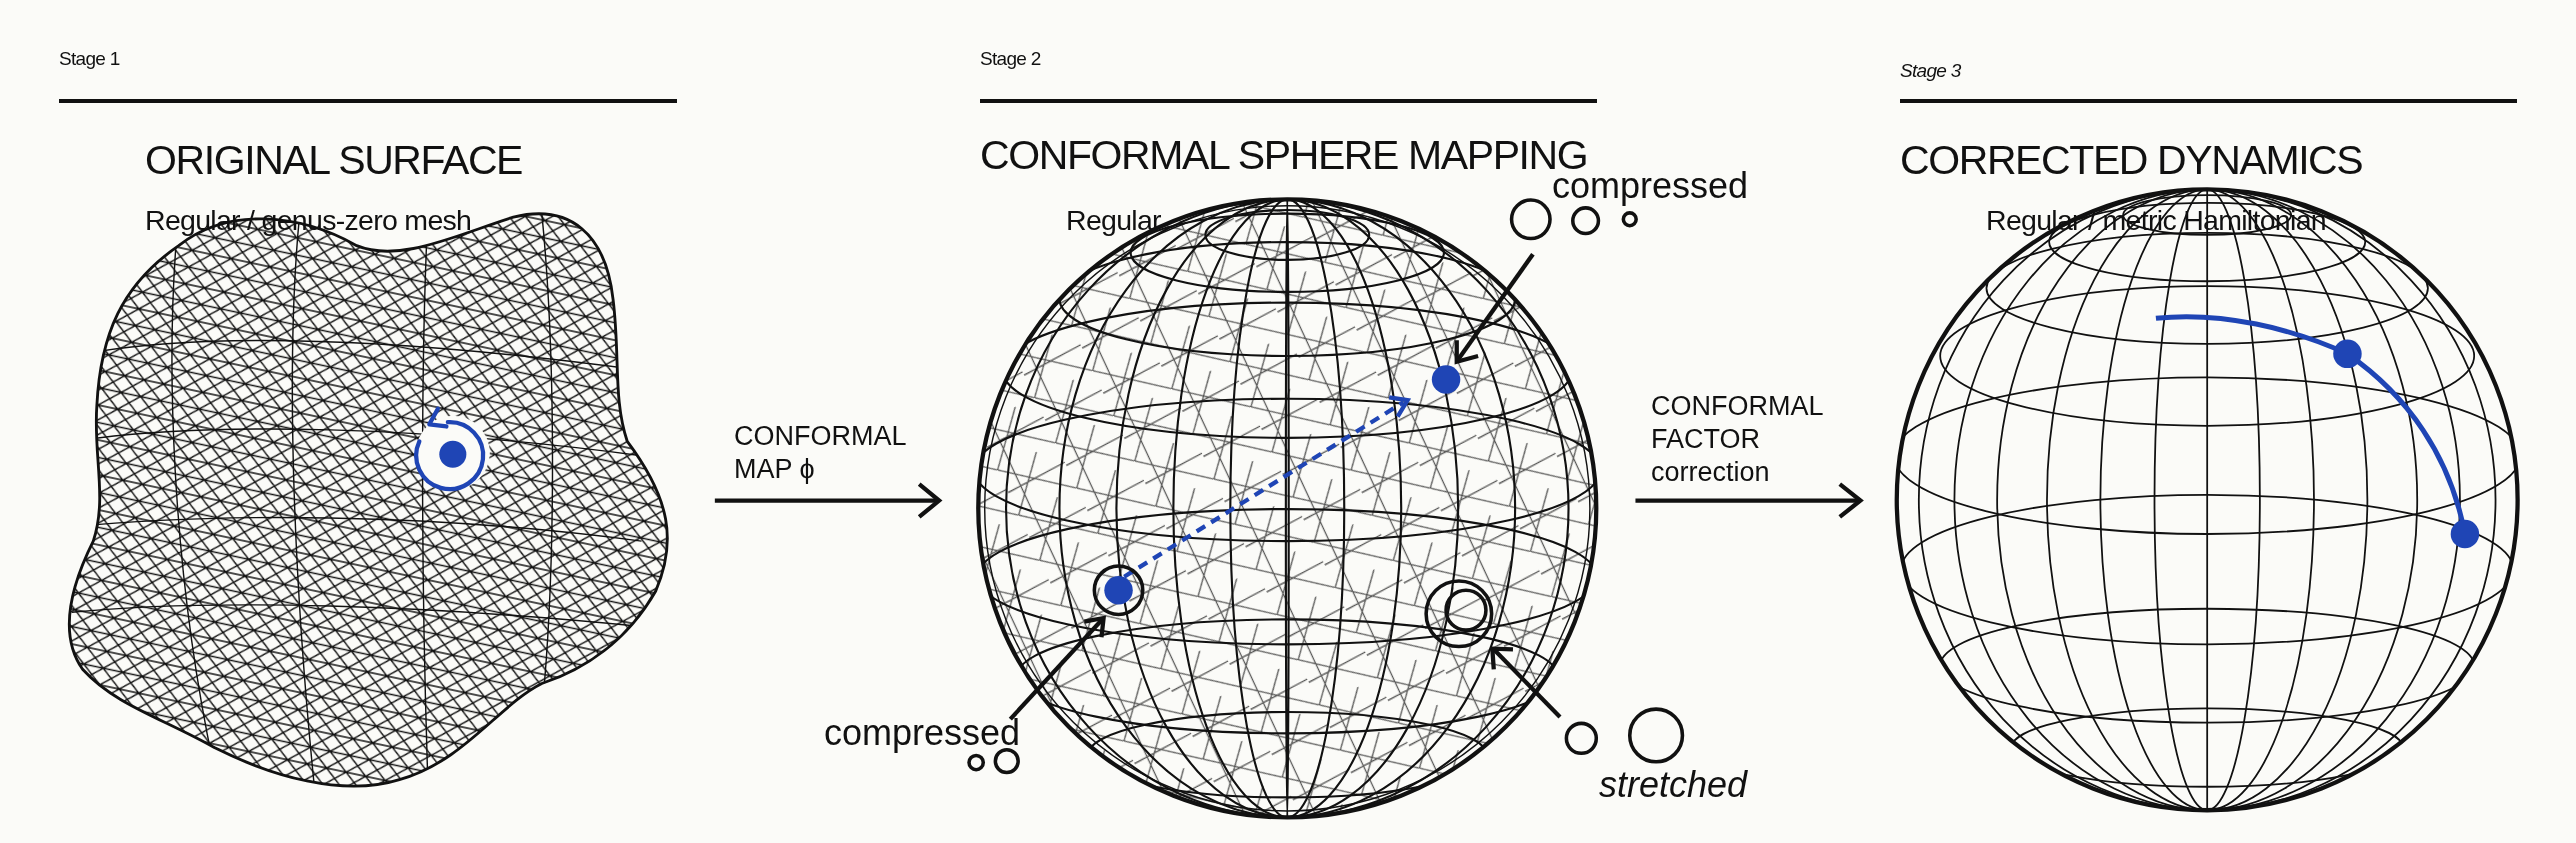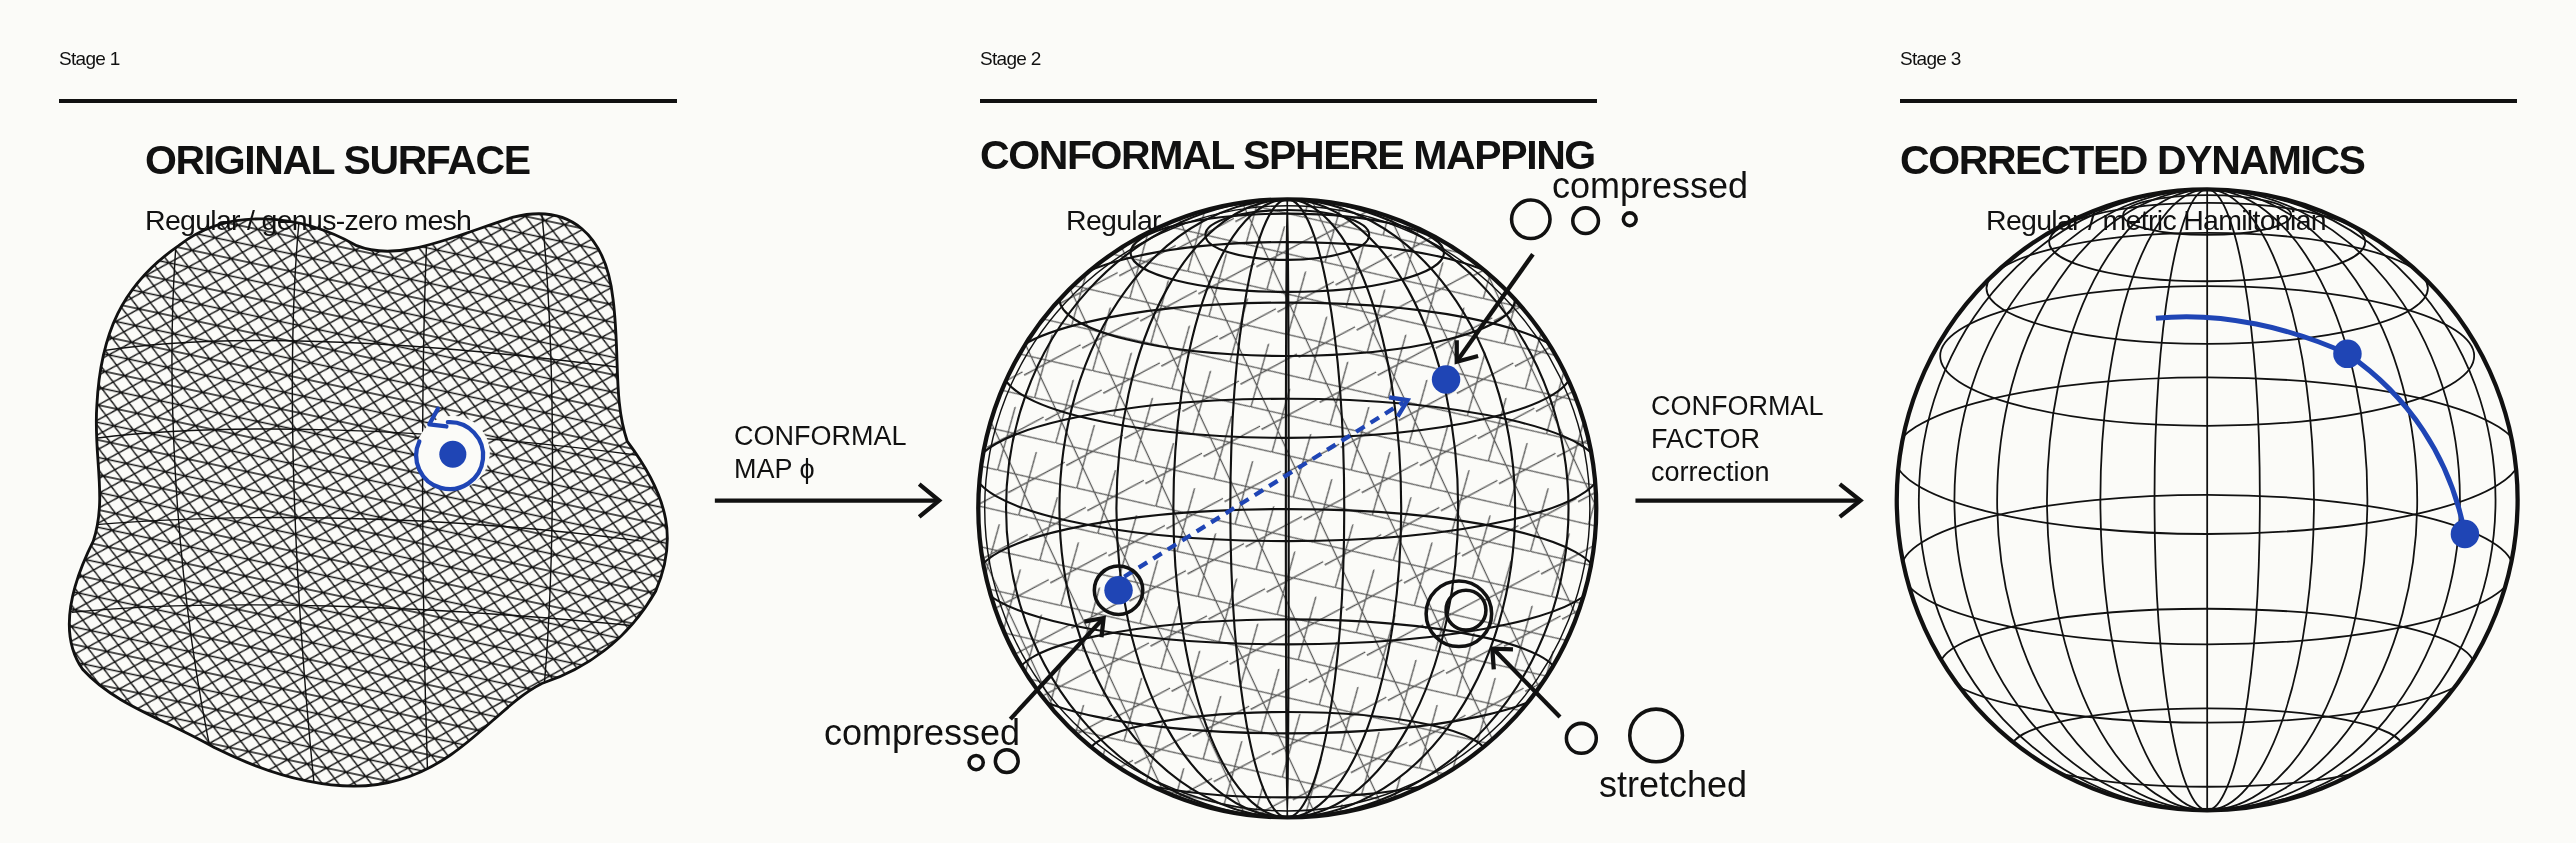--- a/index.html
+++ b/index.html
@@ -1,20 +1,20 @@
 <!DOCTYPE html>
 <html style="font-size:11.4px"><head>
 <meta charset="utf-8">
 <style>
   html, body { margin:0; padding:0; background:#fbfbf8; }
   body { width:2576px; height:843px; position:relative; overflow:hidden;
          font-family: "Liberation Sans", sans-serif; color:#111; }
   .stage-label { position:absolute; font-size:19px; letter-spacing:-0.7px; }
   .stage-rule { position:absolute; height:4.3px; background:#111; }
-  .stage-title { position:absolute; font-size:41px; font-weight:bold; letter-spacing:-1.4px; white-space:nowrap; }
+  .stage-title { position:absolute; font-size:41px; font-weight:normal; letter-spacing:-1.4px; white-space:nowrap; }
   .stage-sub { position:absolute; font-size:28.5px; letter-spacing:-0.7px; white-space:nowrap; }
   .trans-label { position:absolute; font-size:27px; text-align:left; line-height:33px; white-space:nowrap; }
   .annot { position:absolute; font-size:36px; white-space:nowrap; }
   svg.canvas { position:absolute; left:0; top:0; }
 </style>
 </head>
 <body>
 
 <div>
   <div class="stage-label" style="left:59px;top:48px;">Stage 1</div>
@@ -24,21 +24,21 @@
 </div>
 
 <div>
   <div class="stage-label" style="left:980px;top:48px;text-align:center;">Stage 2</div>
   <div class="stage-rule" style="left:980px;top:99px;width:617px;"></div>
   <div class="stage-title" style="left:980px;top:132px;">CONFORMAL SPHERE MAPPING</div>
   <div class="stage-sub" style="left:1066px;top:204px;">Regular</div>
 </div>
 
 <div>
-  <div class="stage-label" style="left:1900px;top:48px;">Stage 3</div>
+  <div class="stage-label" style="left:1900px;top:60px;font-style:italic;">Stage 3</div>
   <div class="stage-rule" style="left:1900px;top:99px;width:617px;"></div>
   <div class="stage-title" style="left:1900px;top:137px;">CORRECTED DYNAMICS</div>
   <div class="stage-sub" style="left:1986px;top:204px;">Regular / metric Hamiltonian</div>
 </div>
 
 <svg class="canvas" width="2576" height="843" viewBox="0 0 3616 1184">
   <defs>
     <clipPath id="blobClip">
       <path d="M250,345 C320,290 420,300 500,345 C560,370 640,330 720,305 C800,285 850,330 860,420 C870,500 860,560 880,620 C940,700 950,760 920,830 C880,900 820,940 760,960 C700,990 650,1070 560,1095 C480,1120 380,1090 300,1050 C230,1010 160,990 115,940 C80,890 100,820 130,760 C150,700 130,640 135,570 C140,470 170,400 250,345 Z"></path>
     </clipPath>
@@ -169,14 +169,14 @@
   <div>MAP ϕ</div>
 </div>
 <div class="trans-label" style="left:1651px;top:390px;width:192px;">
   <div>CONFORMAL</div>
   <div>FACTOR</div>
   <div>correction</div>
 </div>
 
 <div class="annot" style="left:1552px;top:165px;">compressed</div>
 <div class="annot" style="left:824px;top:712px;">compressed</div>
-<div class="annot" style="left:1599px;top:764px;">stretched</div>
+<div class="annot" style="left:1599px;top:764px;font-style:italic;">stretched</div>
 
 
 </body></html>

